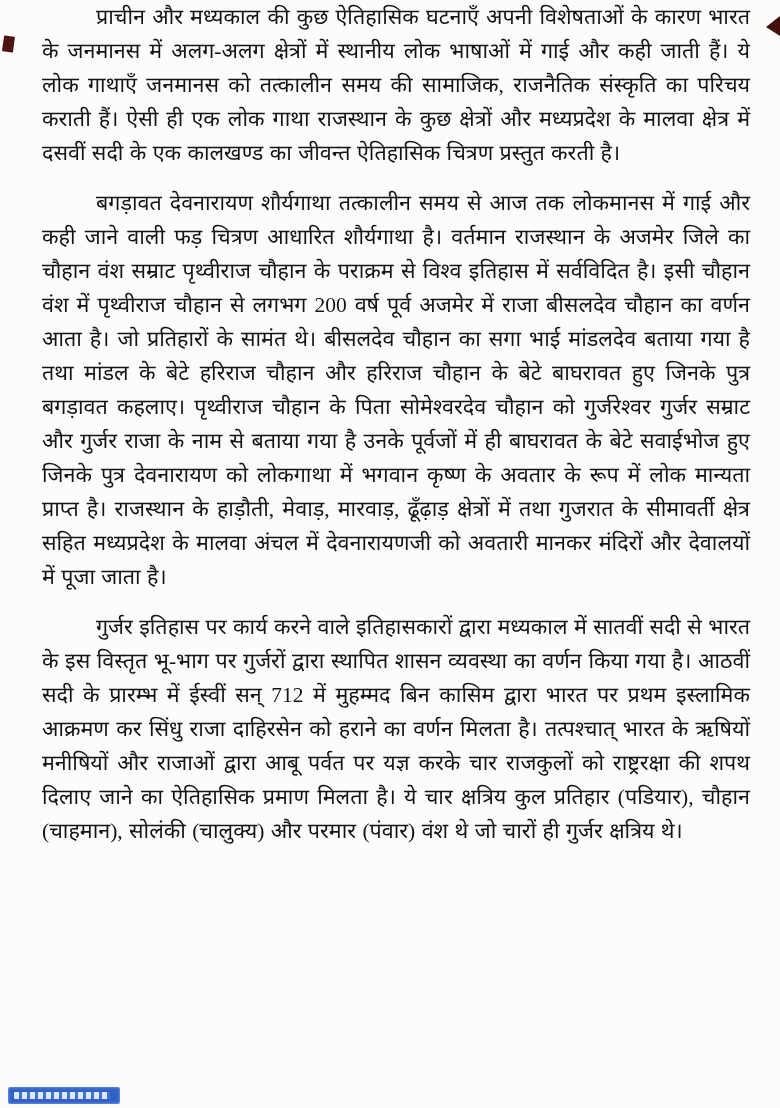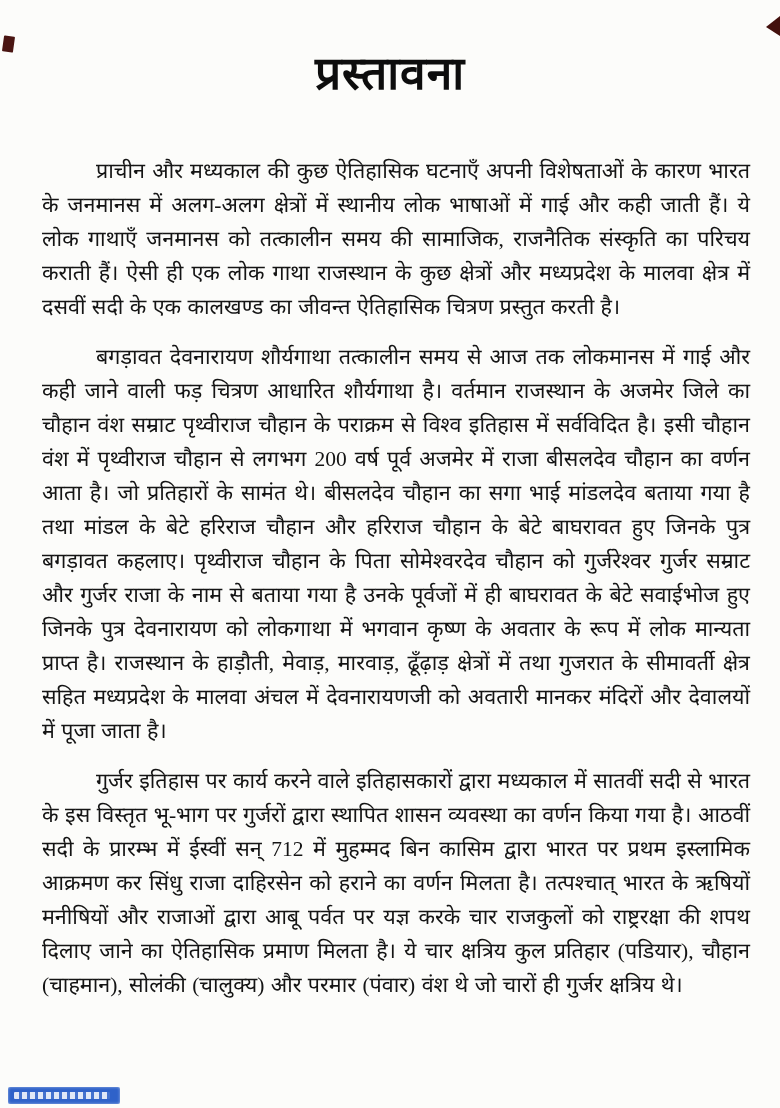--- a/index.html
+++ b/index.html
@@ -84,21 +84,20 @@
   }
 </style>
 </head>
 <body>
 
 <div class="page">
 
   <div class="mark-top-left"></div>
   <div class="mark-top-right"></div>
 
-  <h1 class="page-title">प्रस्तावना</h1>
 
   <div class="content">
     <p>प्राचीन और मध्यकाल की कुछ ऐतिहासिक घटनाएँ अपनी विशेषताओं के कारण भारत के जनमानस में अलग-अलग क्षेत्रों में स्थानीय लोक भाषाओं में गाई और कही जाती हैं। ये लोक गाथाएँ जनमानस को तत्कालीन समय की सामाजिक, राजनैतिक संस्कृति का परिचय कराती हैं। ऐसी ही एक लोक गाथा राजस्थान के कुछ क्षेत्रों और मध्यप्रदेश के मालवा क्षेत्र में दसवीं सदी के एक कालखण्ड का जीवन्त ऐतिहासिक चित्रण प्रस्तुत करती है।</p>
     <p>बगड़ावत देवनारायण शौर्यगाथा तत्कालीन समय से आज तक लोकमानस में गाई और कही जाने वाली फड़ चित्रण आधारित शौर्यगाथा है। वर्तमान राजस्थान के अजमेर जिले का चौहान वंश सम्राट पृथ्वीराज चौहान के पराक्रम से विश्व इतिहास में सर्वविदित है। इसी चौहान वंश में पृथ्वीराज चौहान से लगभग 200 वर्ष पूर्व अजमेर में राजा बीसलदेव चौहान का वर्णन आता है। जो प्रतिहारों के सामंत थे। बीसलदेव चौहान का सगा भाई मांडलदेव बताया गया है तथा मांडल के बेटे हरिराज चौहान और हरिराज चौहान के बेटे बाघरावत हुए जिनके पुत्र बगड़ावत कहलाए। पृथ्वीराज चौहान के पिता सोमेश्वरदेव चौहान को गुर्जरेश्वर गुर्जर सम्राट और गुर्जर राजा के नाम से बताया गया है उनके पूर्वजों में ही बाघरावत के बेटे सवाईभोज हुए जिनके पुत्र देवनारायण को लोकगाथा में भगवान कृष्ण के अवतार के रूप में लोक मान्यता प्राप्त है। राजस्थान के हाड़ौती, मेवाड़, मारवाड़, ढूँढ़ाड़ क्षेत्रों में तथा गुजरात के सीमावर्ती क्षेत्र सहित मध्यप्रदेश के मालवा अंचल में देवनारायणजी को अवतारी मानकर मंदिरों और देवालयों में पूजा जाता है।</p>
     <p>गुर्जर इतिहास पर कार्य करने वाले इतिहासकारों द्वारा मध्यकाल में सातवीं सदी से भारत के इस विस्तृत भू-भाग पर गुर्जरों द्वारा स्थापित शासन व्यवस्था का वर्णन किया गया है। आठवीं सदी के प्रारम्भ में ईस्वीं सन् 712 में मुहम्मद बिन कासिम द्वारा भारत पर प्रथम इस्लामिक आक्रमण कर सिंधु राजा दाहिरसेन को हराने का वर्णन मिलता है। तत्पश्चात् भारत के ऋषियों मनीषियों और राजाओं द्वारा आबू पर्वत पर यज्ञ करके चार राजकुलों को राष्ट्ररक्षा की शपथ दिलाए जाने का ऐतिहासिक प्रमाण मिलता है। ये चार क्षत्रिय कुल प्रतिहार (पडियार), चौहान (चाहमान), सोलंकी (चालुक्य) और परमार (पंवार) वंश थे जो चारों ही गुर्जर क्षत्रिय थे।</p>
   </div>
 
   <div class="mark-bottom-left"></div>
 
 </div>

